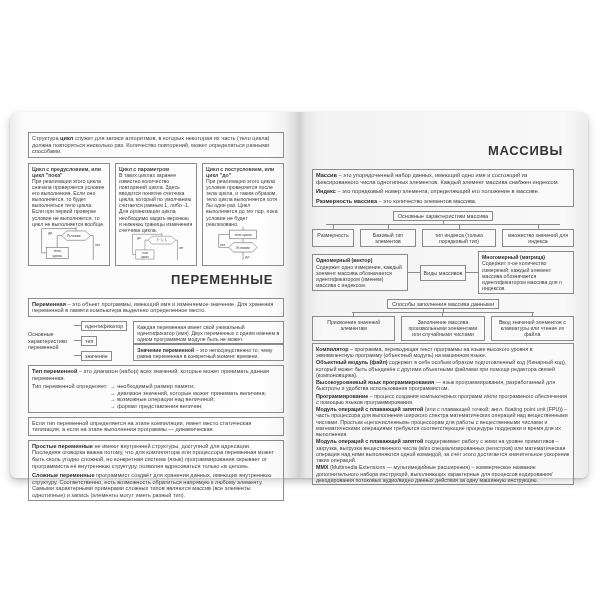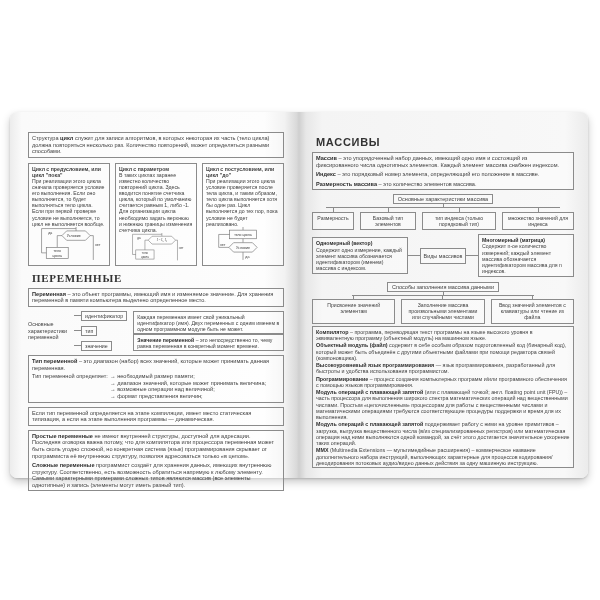--- a/index.html
+++ b/index.html
@@ -6,21 +6,21 @@
   body{width:600px;height:600px;background:#ffffff;position:relative;overflow:hidden;
        font-family:"Liberation Sans","DejaVu Sans",sans-serif;color:#3f3f3f;}
   .booklet{position:absolute;left:10px;top:112px;width:578px;height:366px;border-radius:7px;
     background:linear-gradient(to right,#ececec 0%,#fafafa 2%,#fdfdfd 44%,#f2f2f2 47.5%,#d9d9d9 49.6%,#cfcfcf 50%,#e7e7e7 51.2%,#f4f4f4 54%,#f8f8f8 96%,#ebebeb 100%);
     box-shadow:0 4px 9px rgba(0,0,0,.22),0 1px 2px rgba(0,0,0,.15);}
   .pagec{position:absolute;top:20px;}
   .pl{left:18px;width:256px;height:336px;}
   .pr{left:302px;width:262px;height:336px;}
   .bx{border:1px solid #8b8b8b;padding:2px 3px;box-sizing:border-box;overflow:hidden;background:rgba(255,255,255,.35);}
   .t{font-size:5.6px;line-height:6.6px;}
-  .hd{font-size:11px;letter-spacing:.7px;text-align:left;color:#333;margin:4px;}
+  .hd{font-size:13px;letter-spacing:.7px;text-align:right;color:#333;margin:11px;}
   b{color:#2d2d2d;}
   p{margin:0;}
   
   .cols{display:flex;gap:5px;margin-top:5px;height:103px;}
   .col{flex:1;display:flex;flex-direction:column;font-size:5.2px;line-height:6.1px;}
   .col .ct{font-weight:bold;}
   .fc{margin-top:auto;align-self:center;}
   svg text{fill:#3a3a3a;}
   
   .chars{display:flex;margin-top:4px;height:40px;}
@@ -118,21 +118,21 @@
             <line x1="39" y1="32" x2="39" y2="42"></line>
           </g>
           <text x="39" y="11.5" font-size="4.4" text-anchor="middle">тело цикла</text>
           <text x="39" y="28" font-size="4.6" text-anchor="middle">Условие</text>
           <text x="13" y="24.5" font-size="4.6" text-anchor="middle">нет</text>
           <text x="42" y="40" font-size="4.6" text-anchor="start">да</text>
         </svg>
       </div>
     </div>
 
-    <h2 class="hd" style="margin-top:6px;font-family:Liberation Serif, serif;">ПЕРЕМЕННЫЕ</h2>
+    <h2 class="hd" style="margin-top:6px;">ПЕРЕМЕННЫЕ</h2>
 
     <div class="bx t" style="margin-top:3px;">
       <b>Переменная</b><span> – это объект программы, имеющий имя и изменяемое значение. Для хранения переменной в памяти компьютера выделено определенное место.</span>
     </div>
 
     <div class="chars">
       <div class="charlab">Основные характеристики переменной</div>
       <div class="charboxes">
         <div class="charrow">
             <span class="dash"></span>

